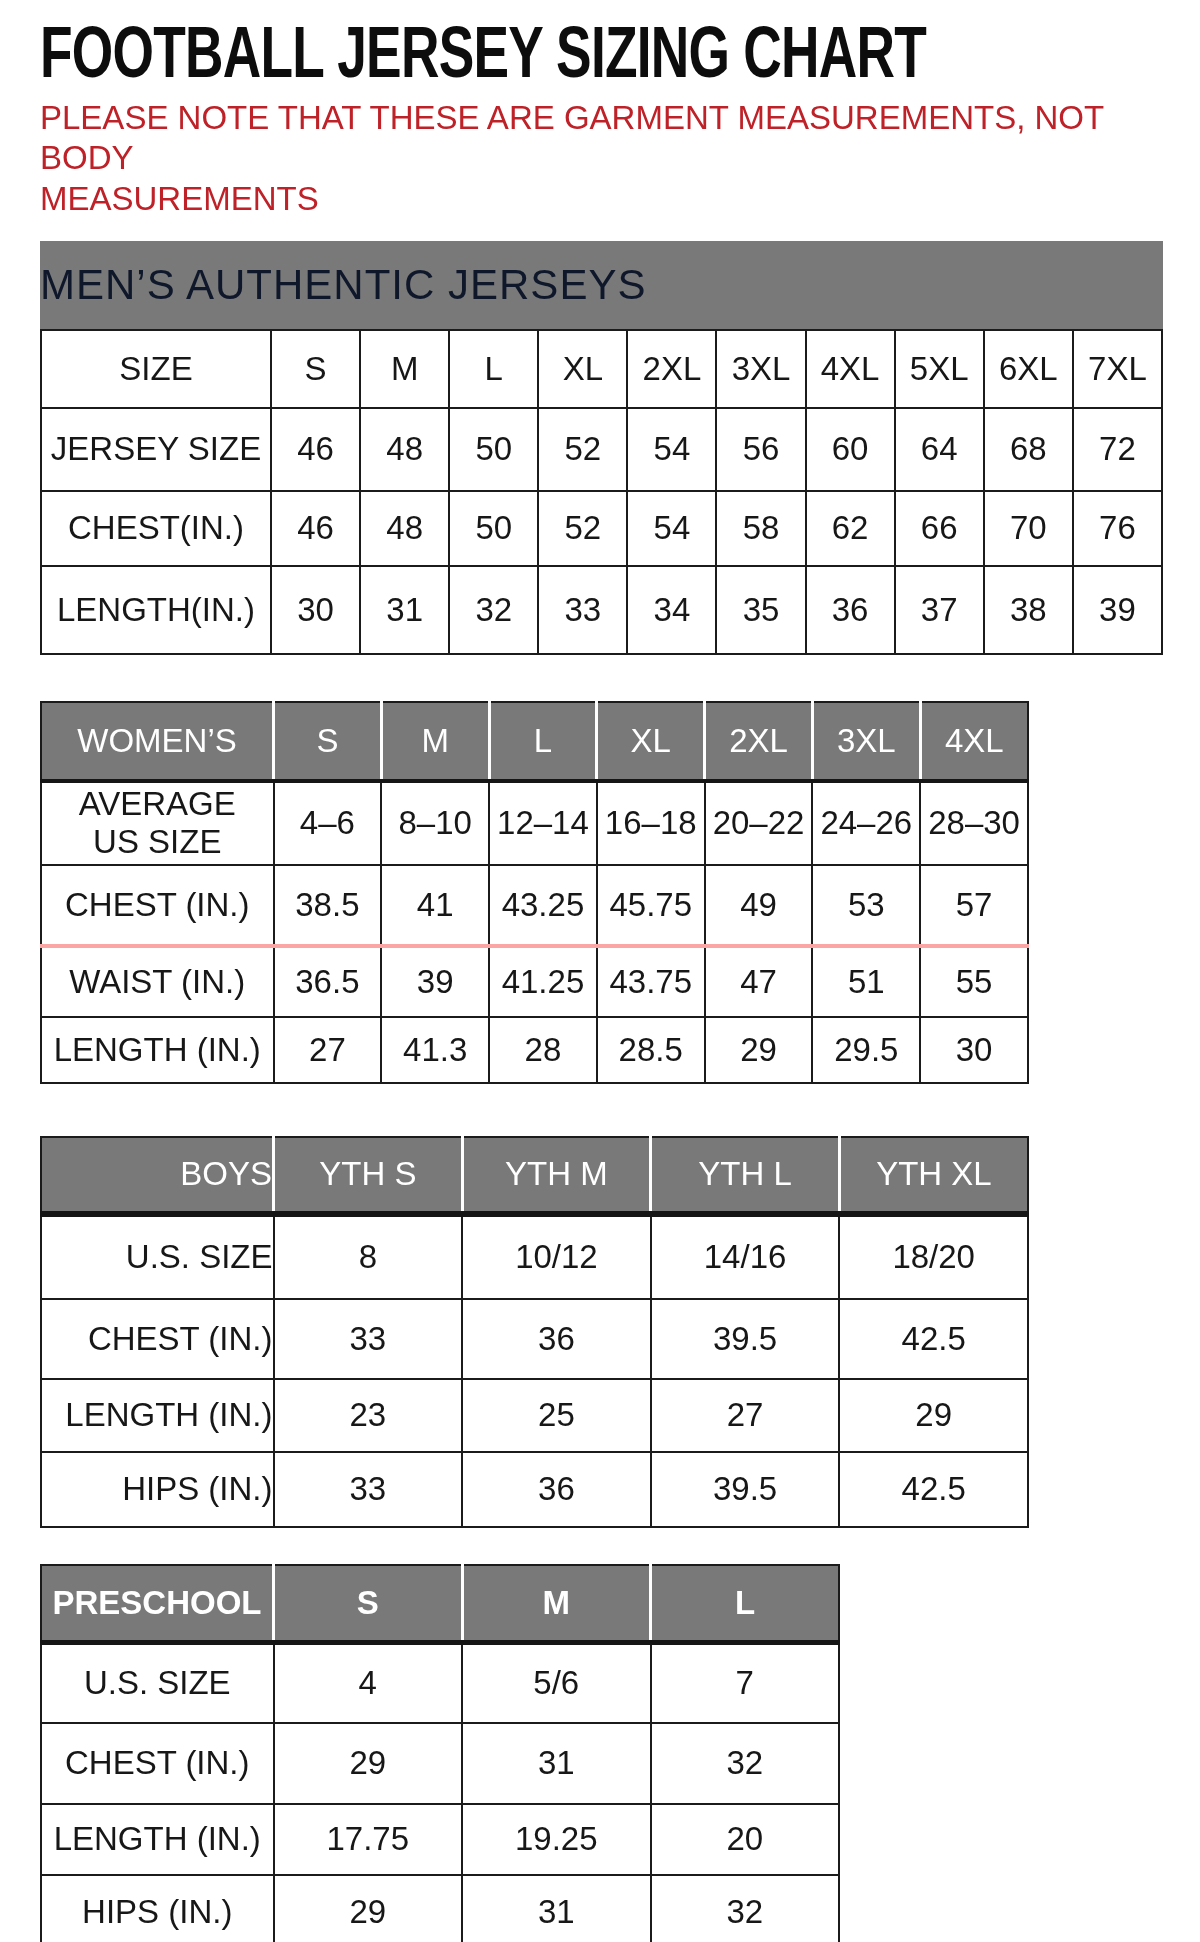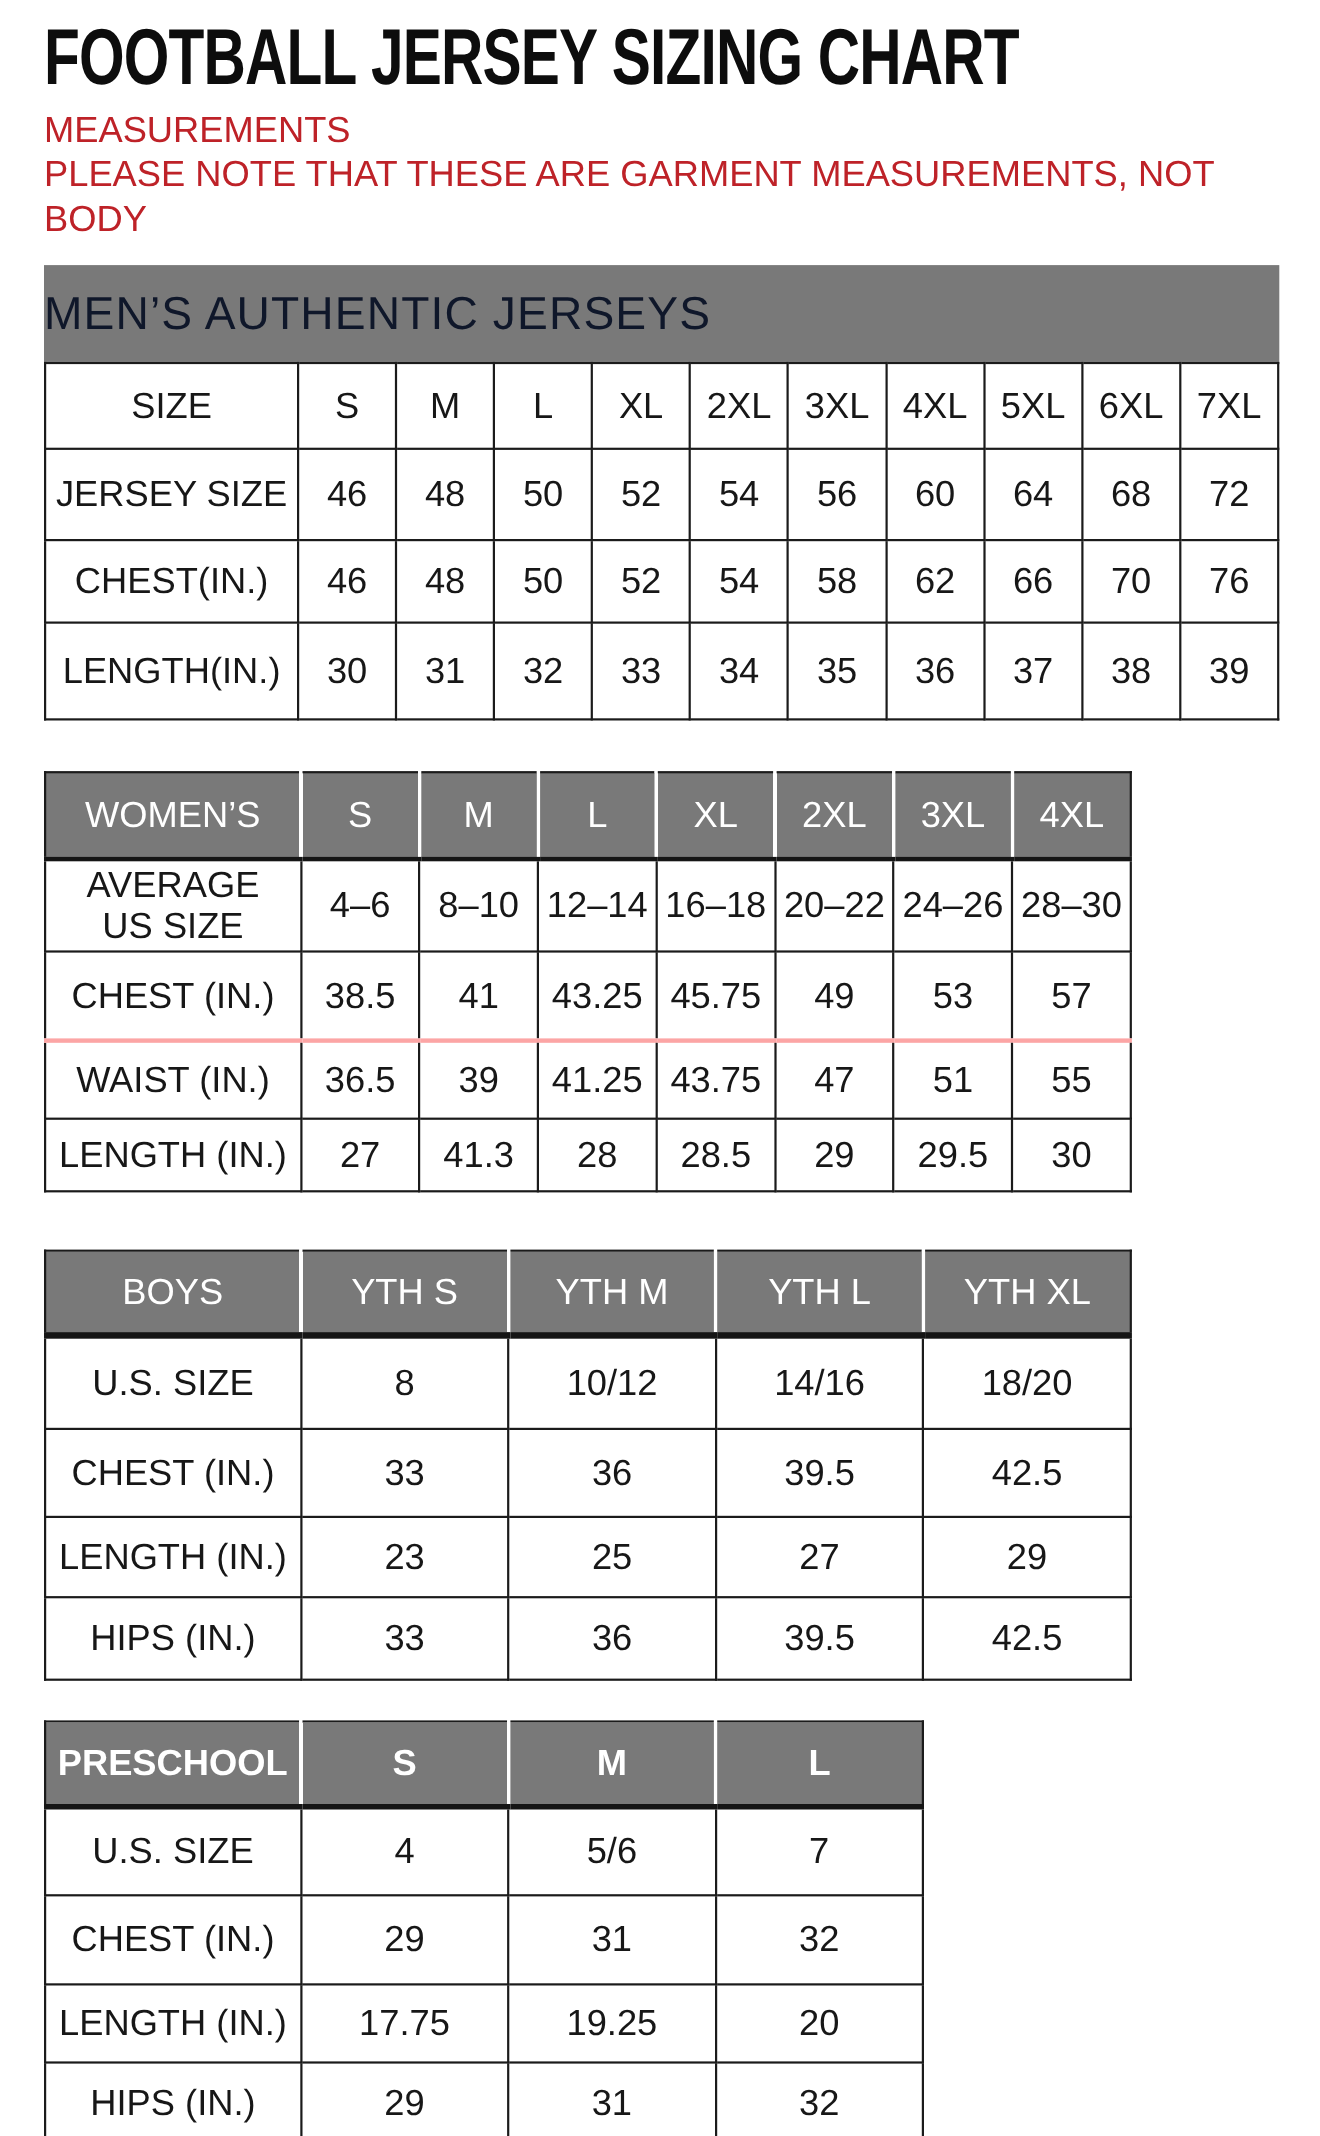--- a/index.html
+++ b/index.html
@@ -78,21 +78,21 @@
 
   .t-womens { width: 989px; margin-top: 46px; }
   .t-womens th:first-child, .t-womens td:first-child { width: 230px; }
   .t-womens thead th { height: 76px; border-bottom: 4px solid #151515; }
   .t-womens tbody tr:nth-child(1) td { height: 81px; }
   .t-womens tbody tr:nth-child(2) td { height: 78px; }
   .t-womens tbody tr:nth-child(3) td { height: 68px; border-top: 4px solid #fca5a5; }
   .t-womens tbody tr:nth-child(4) td { height: 64px; }
 
   .t-boys { width: 989px; margin-top: 52px; }
-  .t-boys th:first-child, .t-boys td:first-child { width: 230px; }
+  .t-boys th:first-child, .t-boys td:first-child { width: 230px; text-align: right; }
   .t-boys thead th { height: 73px; border-bottom: 6px solid #151515; }
   .t-boys tbody tr:nth-child(1) td { height: 81px; }
   .t-boys tbody tr:nth-child(2) td { height: 78px; }
   .t-boys tbody tr:nth-child(3) td { height: 71px; }
   .t-boys tbody tr:nth-child(4) td { height: 73px; }
 
   .t-preschool { width: 800px; margin-top: 36px; }
   .t-preschool th:first-child, .t-preschool td:first-child { width: 230px; }
   .t-preschool thead th { height: 74px; border-bottom: 5px solid #151515; font-weight: bold; }
   .t-preschool tbody tr:nth-child(1) td { height: 77px; }
@@ -101,22 +101,22 @@
   .t-preschool tbody tr:nth-child(4) td { height: 72px; }
 </style>
 </head>
 <body>
 
 <div class="doc" data-name="sizing-chart-document">
 
   <h1 class="title" data-name="page-title"><span class="title-inner" data-name="page-title-text">FOOTBALL JERSEY SIZING CHART</span></h1>
 
   <div class="note" data-name="garment-note">
+    <div data-name="garment-note-line1">PLEASE NOTE THAT THESE ARE GARMENT MEASUREMENTS, NOT BODY</div>
     <div data-name="garment-note-line2">MEASUREMENTS</div>
-    <div data-name="garment-note-line1">PLEASE NOTE THAT THESE ARE GARMENT MEASUREMENTS, NOT BODY</div>
   </div>
 
   <div class="banner" data-name="mens-banner">
     <span data-name="mens-banner-label">MEN’S AUTHENTIC JERSEYS</span>
   </div>
 
   <table class="sz t-mens" data-name="mens-sizing-table">
       <tbody>
         <tr>
           <td data-name="row-label">SIZE</td>

